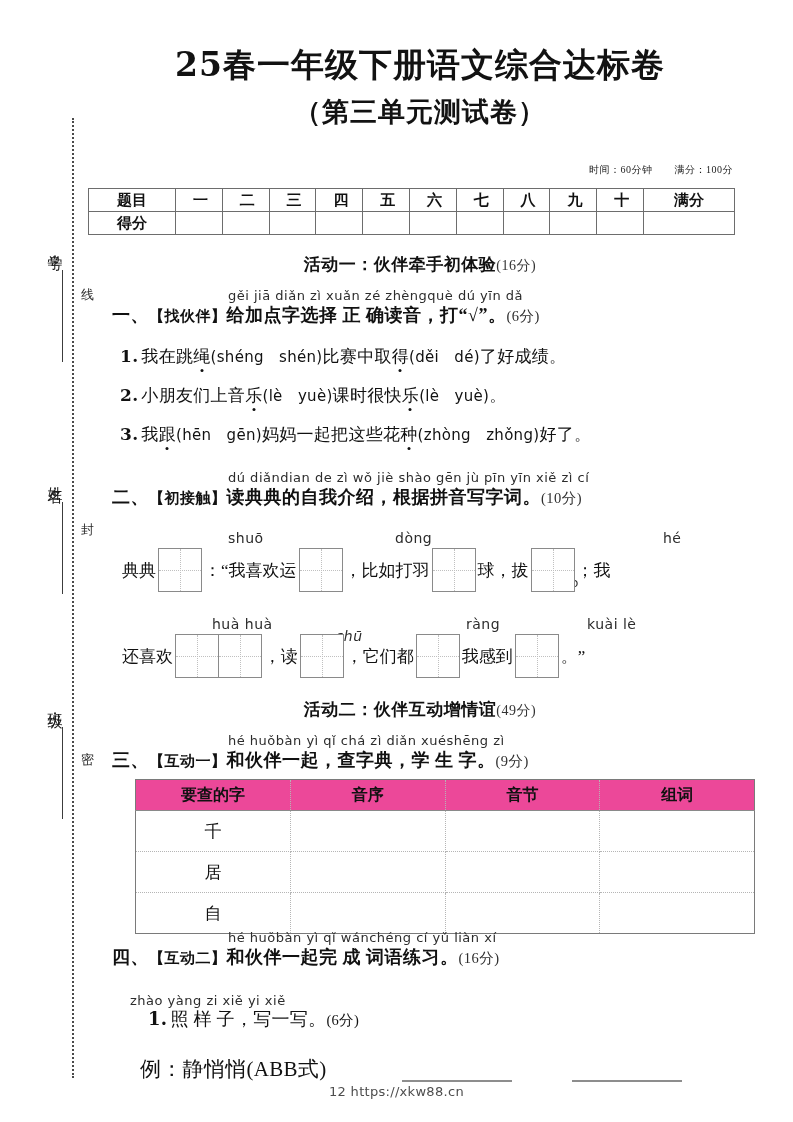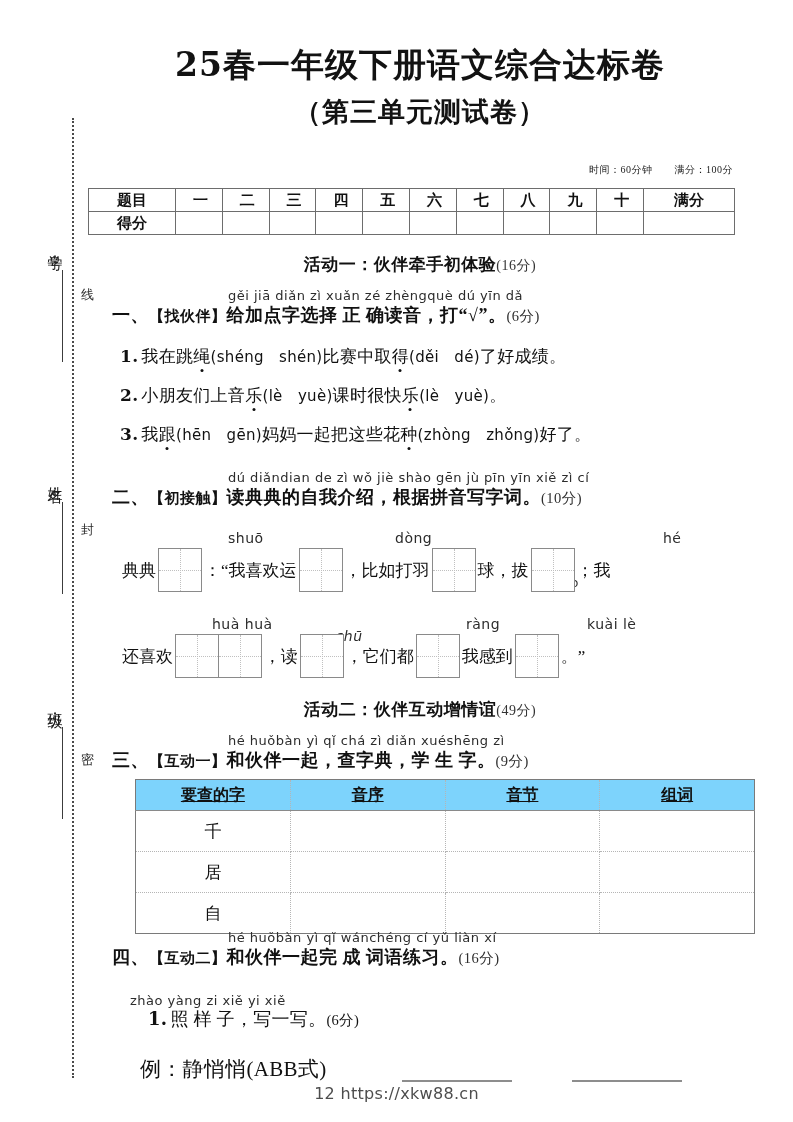--- a/index.html
+++ b/index.html
@@ -250,25 +250,24 @@
     table-layout: fixed;
     border: 1.5px solid #7a7a7a;
   }
   #dict-table th, #dict-table td {
     border: 1px dotted #b5b5b5;
     text-align: center;
     font-size: 16px;
     color: #111;
   }
   #dict-table th {
-    background: #7dd3fc;
+    background: #ec4899;
     font-weight: bold;
     height: 28px;
     border-bottom: 1.2px solid #8a8a8a;
-    text-decoration: underline;
   }
   #dict-table td { height: 38px; }
   #dict-table td.charcell { font-size: 17px; }
   #dict-table th:first-child, #dict-table td:first-child { border-left: none; }
   #dict-table th:last-child, #dict-table td:last-child { border-right: none; }
 
   
   .ans-line {
     position: absolute;
     height: 0;
@@ -276,21 +275,21 @@
   }
 
   
   #footer-mark {
     position: absolute;
     left: 0;
     top: 1084px;
     width: 793px;
     text-align: center;
     font-family: "DejaVu Sans", "Liberation Sans", sans-serif;
-    font-size: 16px;
+    font-size: 13px;
     color: #4d4d4d;
     letter-spacing: 0.3px;
   }
 </style>
 </head>
 <body>
 
 <div id="page">
 
   <div id="left-margin">

